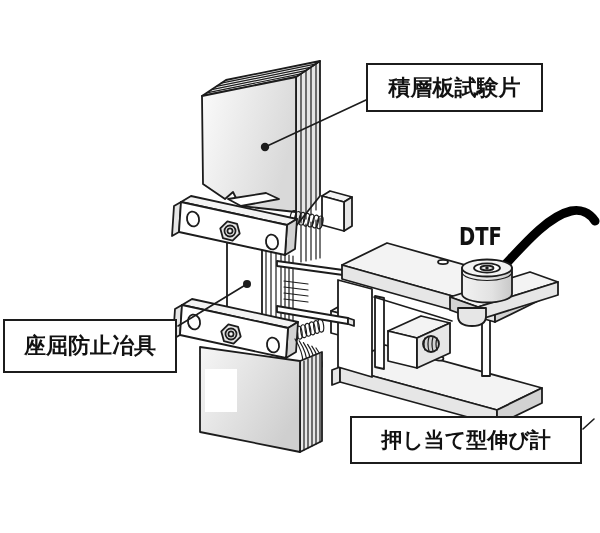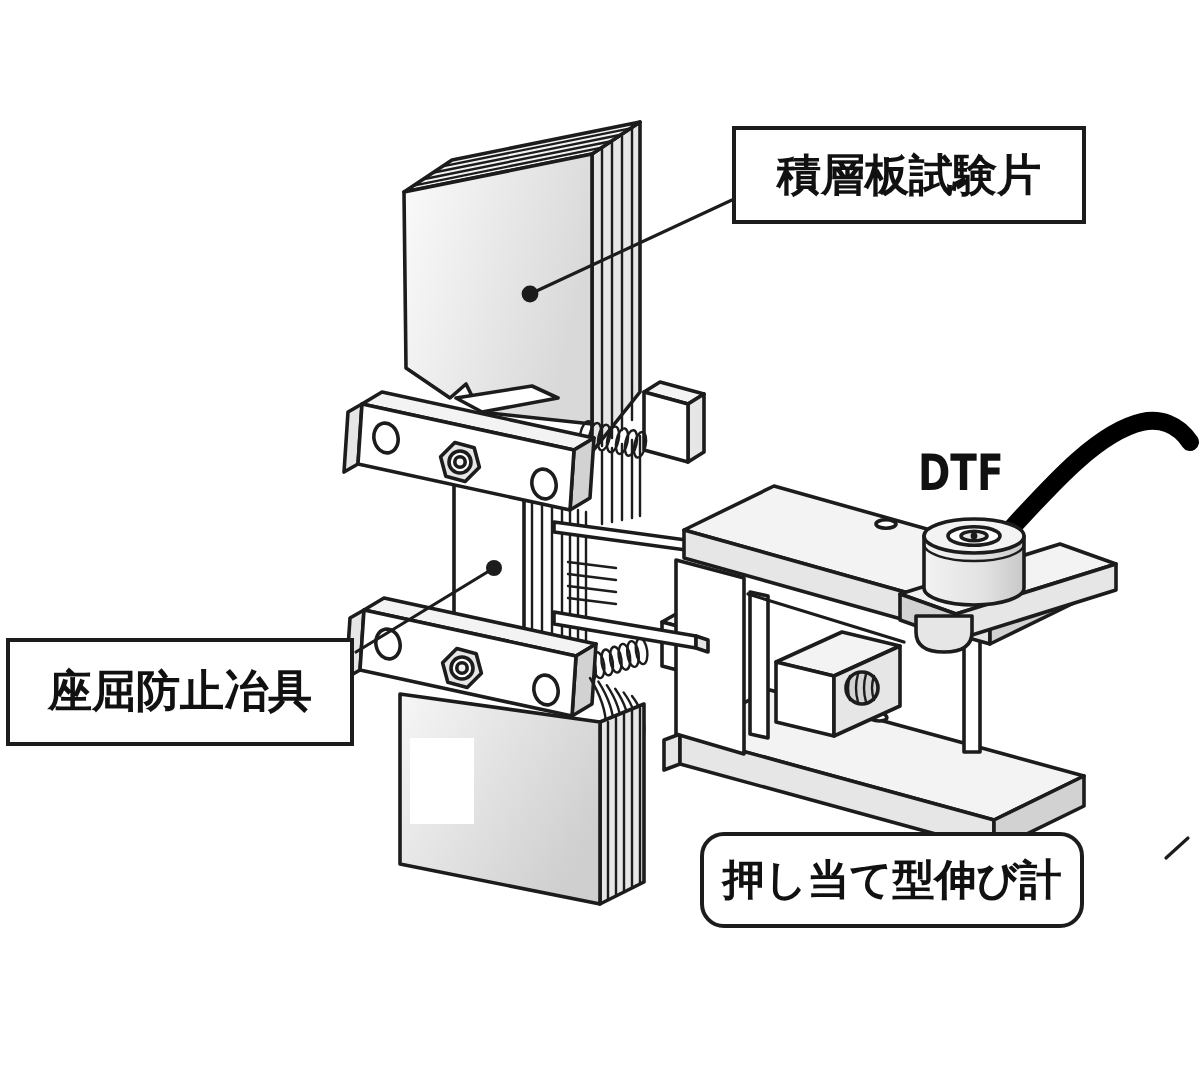--- a/index.html
+++ b/index.html
@@ -20,21 +20,21 @@
   .cable{stroke:var(--cable,#000);stroke-width:9;fill:none;stroke-linecap:round;}
   .dot{fill:var(--stroke,#1c1c1c);}
   
   .labelbox{
     position:absolute;box-sizing:border-box;border:2.5px solid var(--stroke,#111);
     background:var(--fill_white,#fff);display:flex;align-items:center;justify-content:center;
     font-weight:bold;color:#111;white-space:nowrap;
   }
   .lb-specimen{left:366px;top:63px;width:177px;height:49px;font-size:22px;}
   .lb-jig{left:3px;top:319px;width:174px;height:54px;font-size:22px;}
-  .lb-ext{left:350px;top:416px;width:192px;height:48px;font-size:21px;border-radius:12px;}
+  .lb-ext{left:350px;top:416px;width:232px;height:48px;font-size:21px;}
   .dtf{
     position:absolute;left:459px;top:222px;font-size:25px;font-weight:bold;color:#111;
     transform:scaleX(0.78);transform-origin:left center;letter-spacing:0px;
   }
 </style>
 </head>
 <body>
 
 <div class="stage">
 

